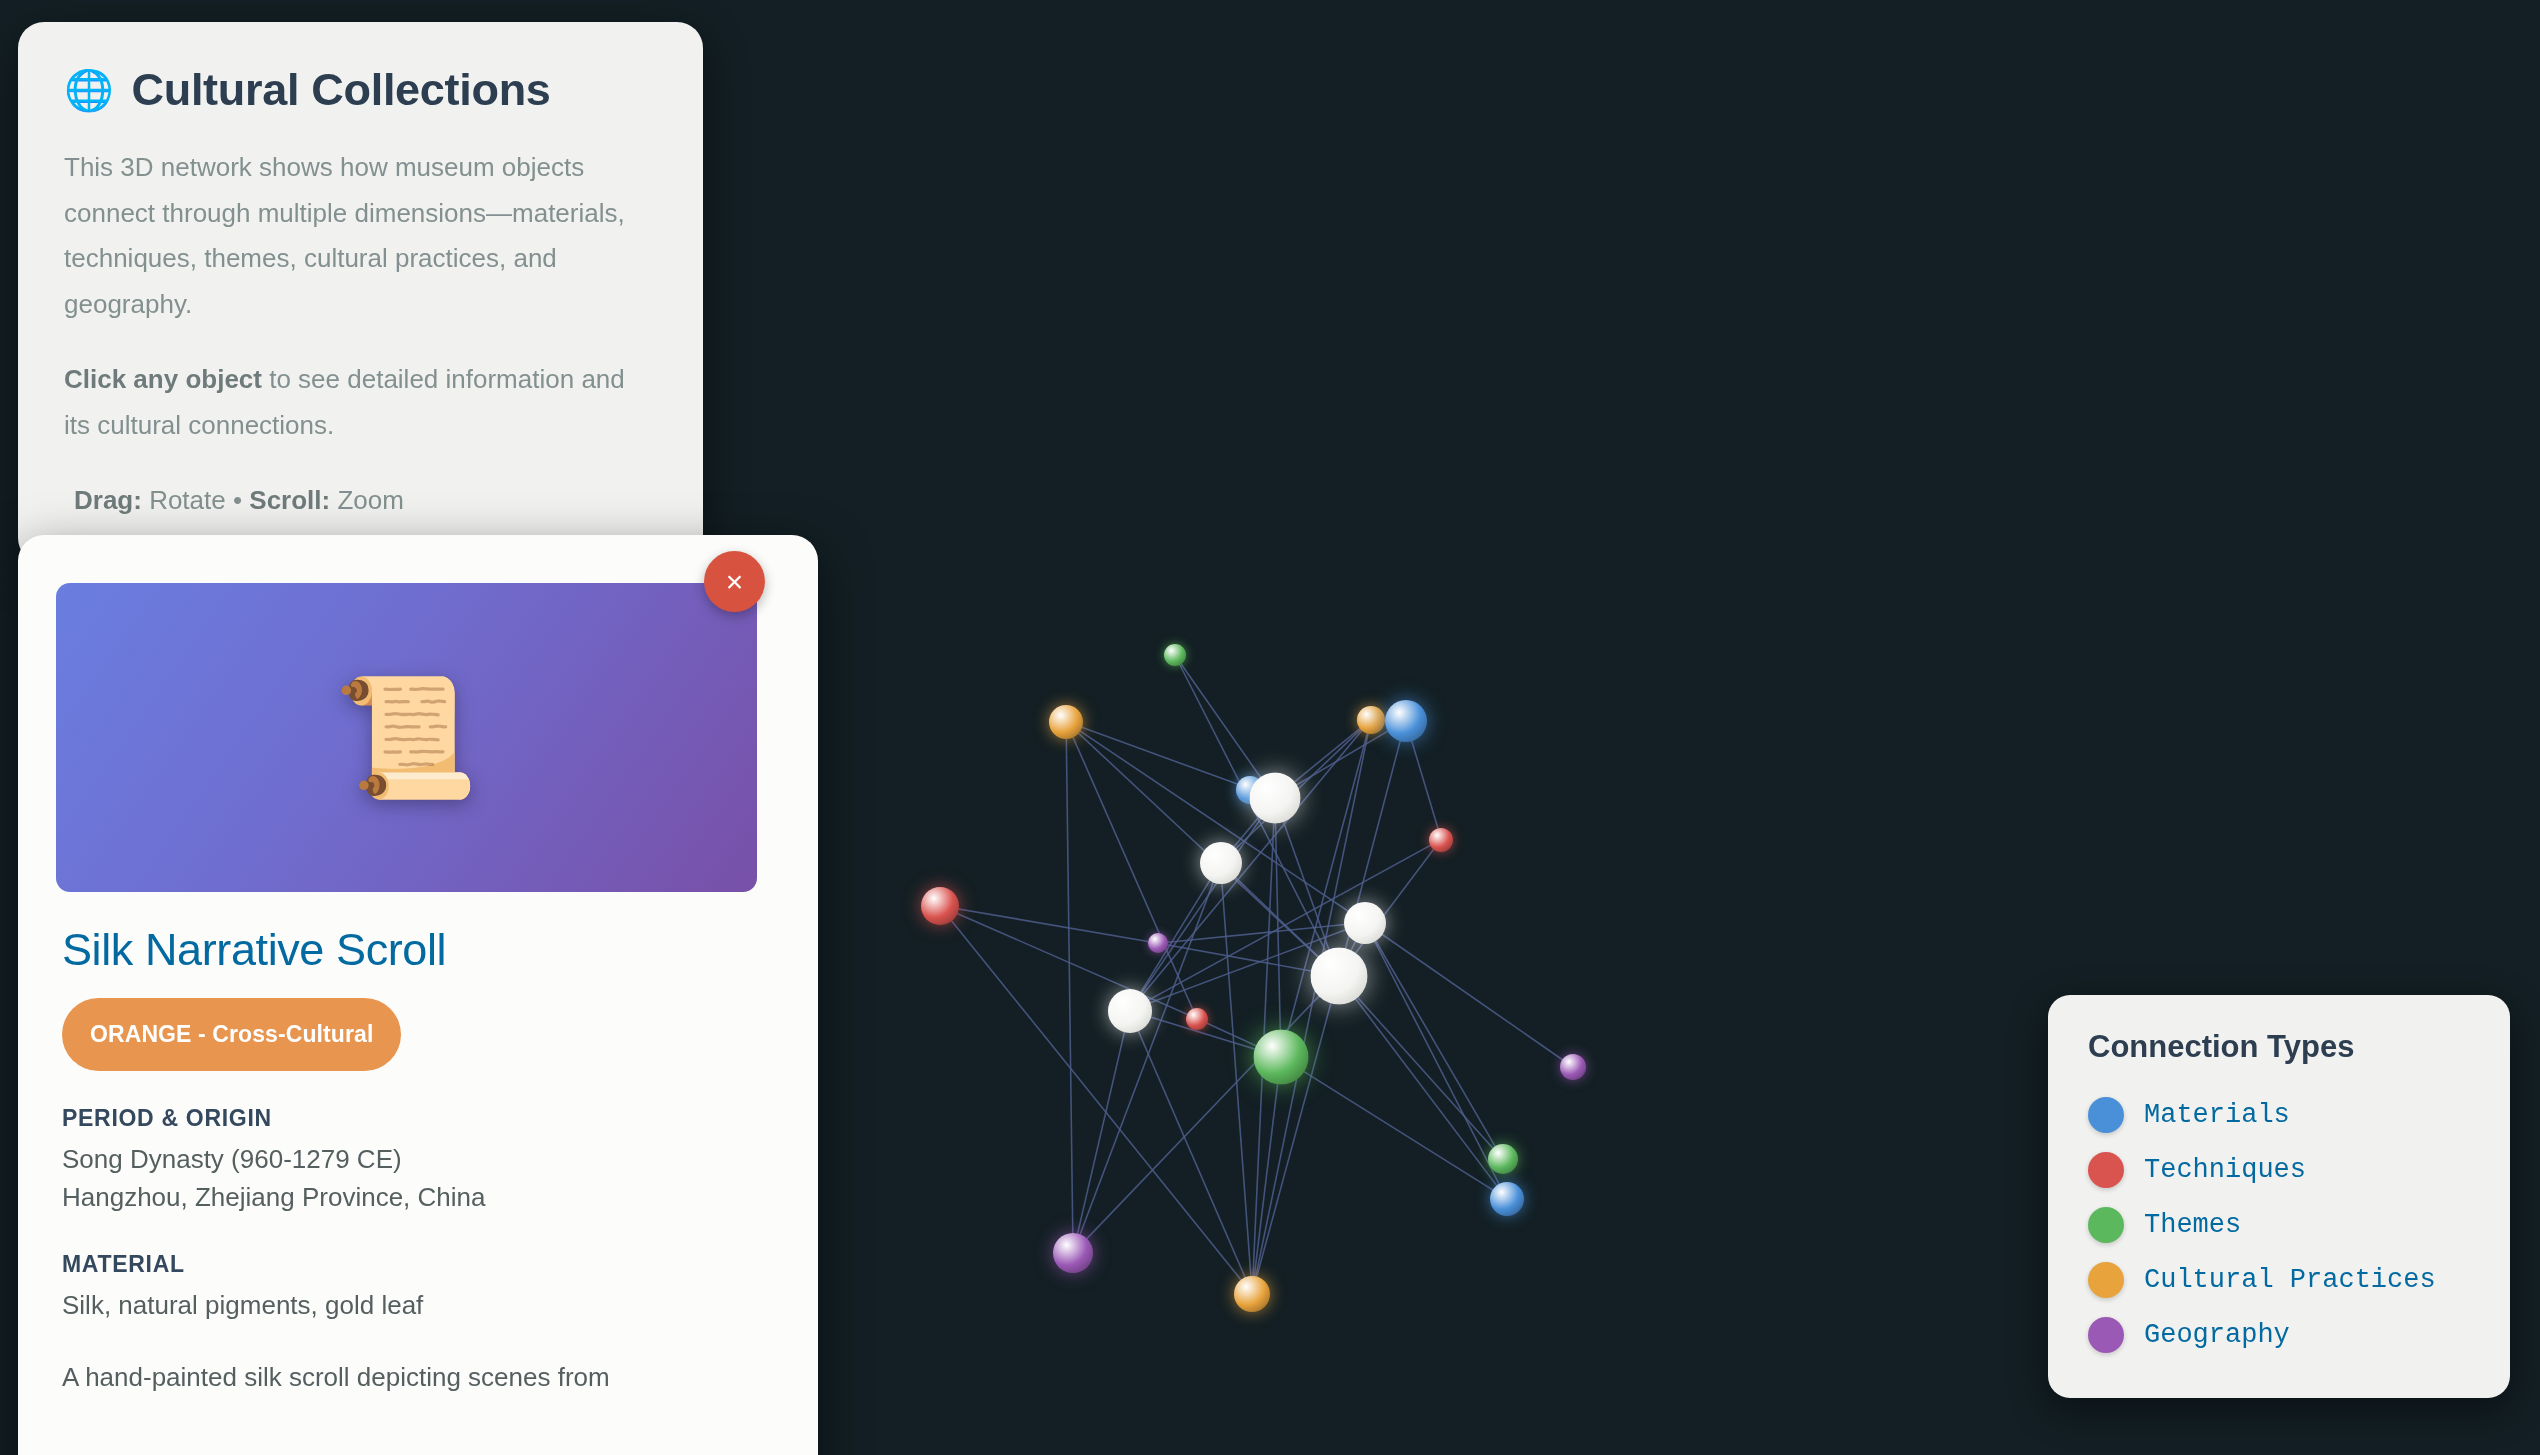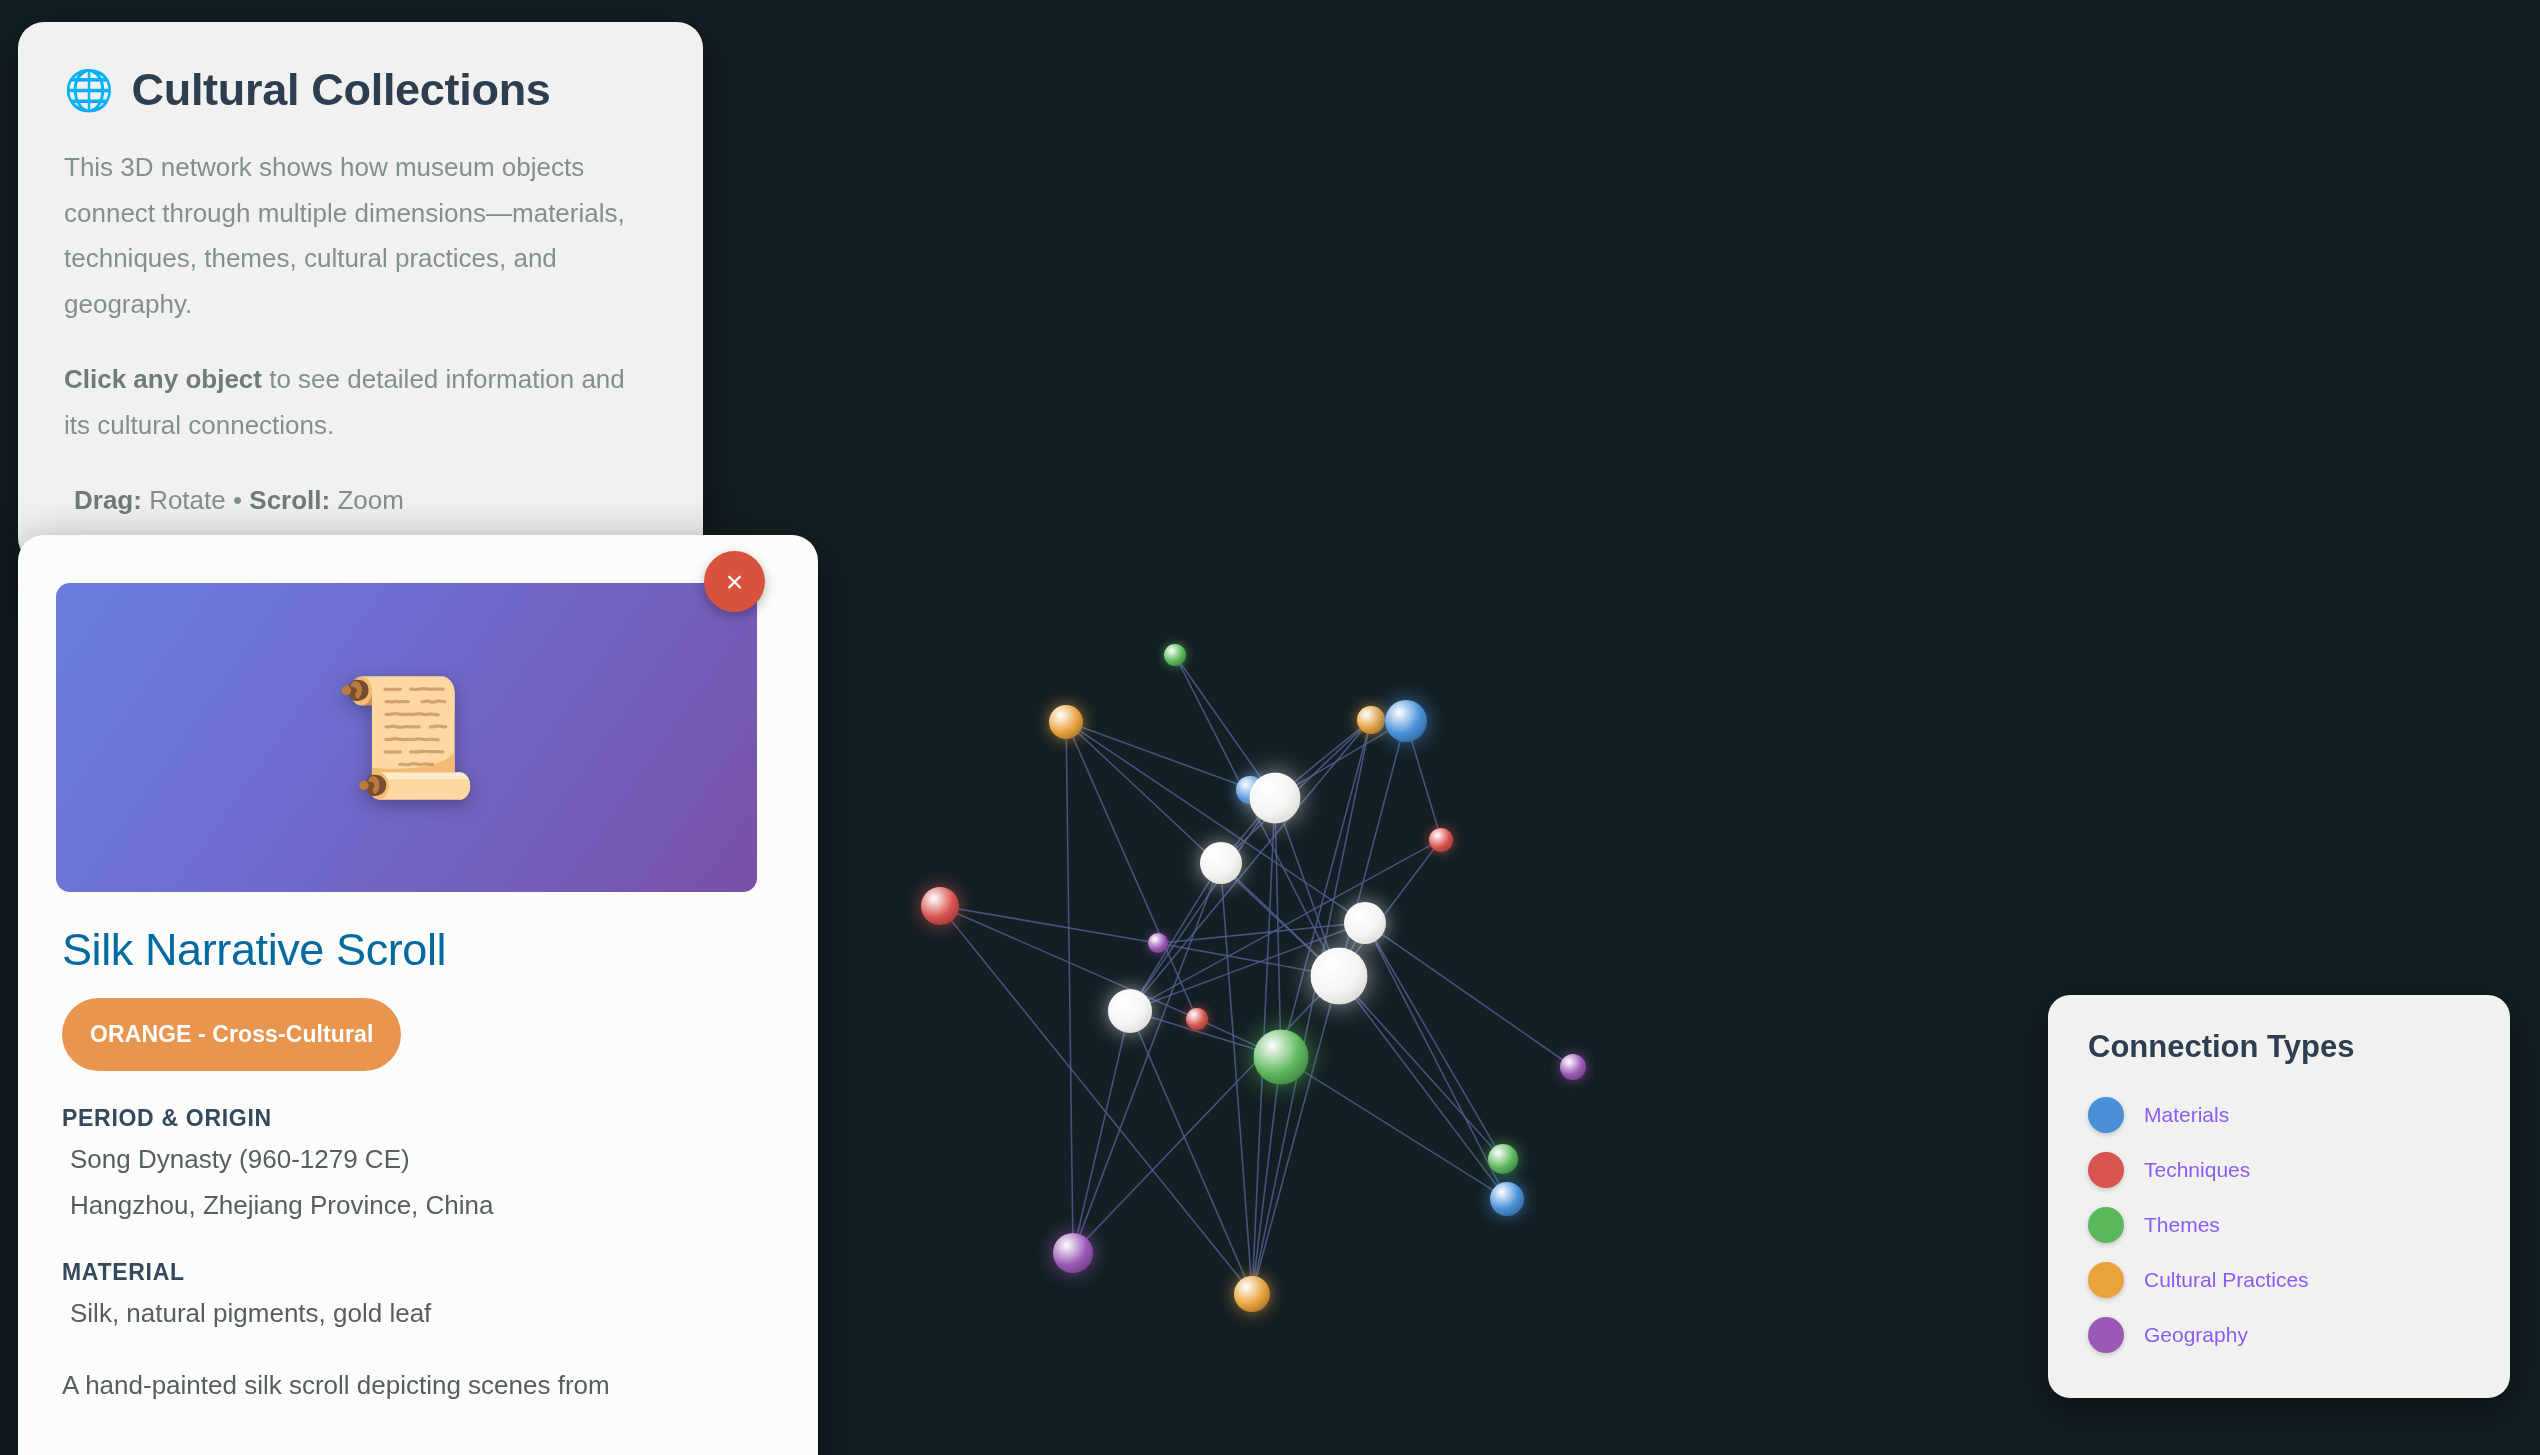--- a/index.html
+++ b/index.html
@@ -150,21 +150,21 @@
     font-size: 23px;
     font-weight: bold;
     color: #35495e;
     letter-spacing: 0.7px;
     margin: 0 0 8px 0;
   }
   .field-value {
     font-size: 26px;
     color: #555f5f;
     line-height: 1.48;
-    margin: 8px;
+    margin: 0;
   }
   #card-desc-text {
     font-size: 26px;
     color: #555f5f;
     line-height: 1.48;
     margin: 6px 0 0 0;
   }
 
   
   #legend-panel {
@@ -192,22 +192,23 @@
     height: 55px;
   }
   .legend-dot {
     width: 36px;
     height: 36px;
     border-radius: 50%;
     flex: 0 0 auto;
     box-shadow: 0 2px 5px rgba(0,0,0,0.18);
   }
   .legend-label {
-    font-size: 21px;
-    color: #8b5cf6;
+    font-size: 27px;
+    color: #0369a1;
+    font-family: Liberation Mono, monospace;
   }
 </style>
 </head>
 <body>
 
 <div id="app">
 
   <div id="graph-stage">
     <svg id="graph-svg" viewBox="0 0 2566 1470">
         <line x1="1187" y1="662" x2="1352" y2="986" stroke="#4d5d8c" stroke-width="1.6" stroke-opacity="0.85"></line>

